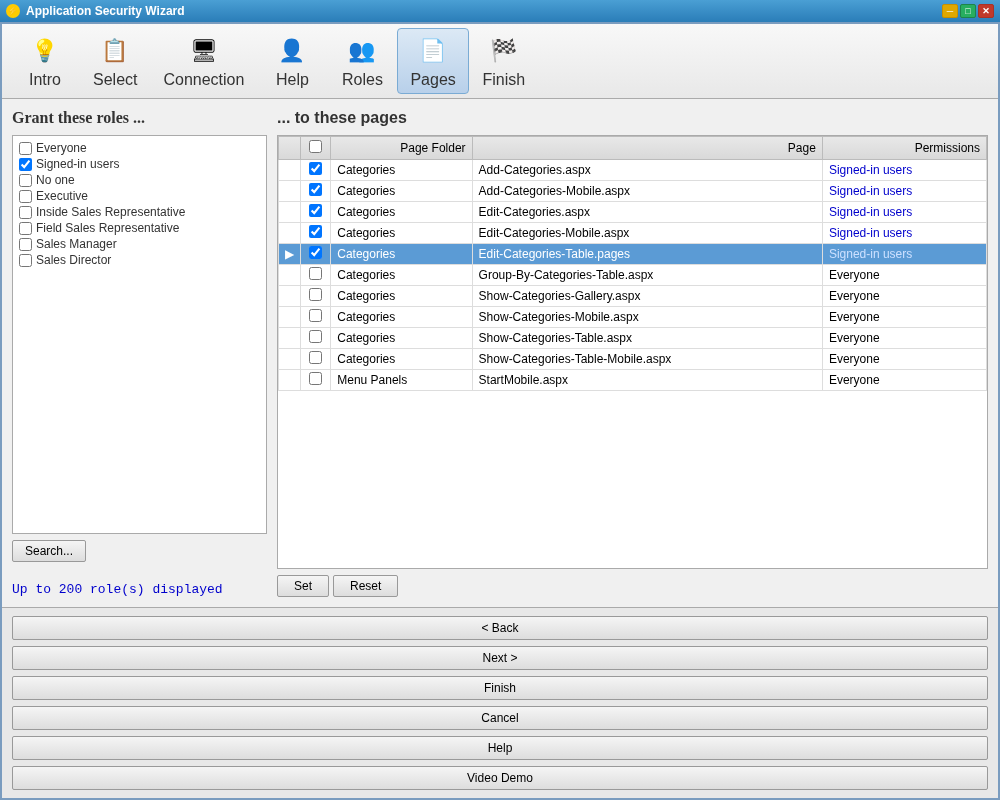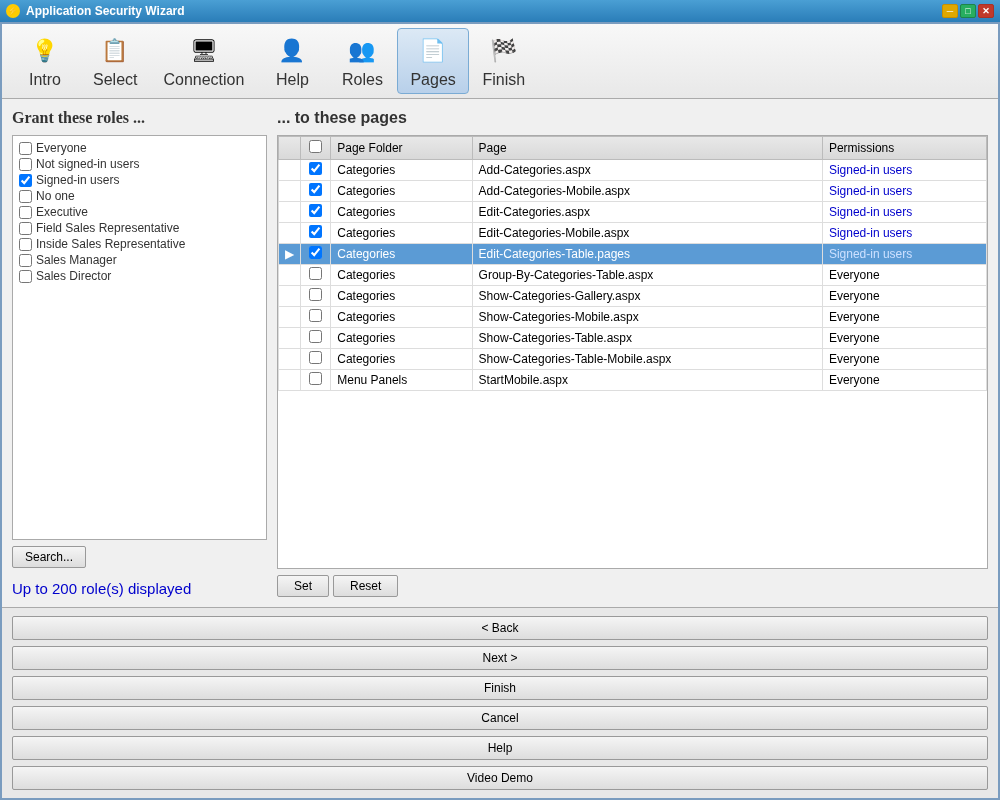--- a/index.html
+++ b/index.html
@@ -148,23 +148,24 @@
     }
     .search-btn {
       padding: 3px 12px;
       font-size: 12px;
       background: linear-gradient(to bottom, #f5f5f5, #ddd);
       border: 1px solid #999;
       cursor: pointer;
       border-radius: 2px;
     }
     .roles-note {
-      margin-top: 12px;
-      font-size: 15px;
+      margin-top: 20px;
+      font-size: 13px;
       color: #0000cc;
+      font-family: Liberation Mono, monospace;
     }
 
     
     .right-panel {
       flex: 1;
       display: flex;
       flex-direction: column;
       overflow: hidden;
     }
     .right-panel-title {
@@ -186,21 +187,21 @@
     thead tr {
       background: linear-gradient(to bottom, #e8e8e8, #d8d8d8);
       position: sticky;
       top: 0;
     }
     thead th {
       border: 1px solid #bbb;
       padding: 3px 6px;
       font-size: 12px;
       font-weight: normal;
-      text-align: left;
+      text-align: right;
       white-space: nowrap;
     }
     thead th.check-col {
       width: 30px;
       text-align: center;
     }
     thead th.arrow-col {
       width: 18px;
     }
     tbody tr {
@@ -322,42 +323,38 @@
 
     <div class="left-panel">
       <div class="panel-title">Grant these roles ...</div>
       <div class="roles-list">
 
       <div class="role-item">
             <input type="checkbox" id="role-everyone" style="">
             <label for="role-everyone">Everyone</label>
           </div>
           <div class="role-item">
-            <input type="checkbox" id="role-not-signed-in" style="">
-            <label for="role-not-signed-in">Not signed-in users</label>
-          </div>
-          <div class="role-item">
             <input type="checkbox" id="role-signed-in" checked="" style="">
             <label for="role-signed-in">Signed-in users</label>
           </div>
           <div class="role-item">
             <input type="checkbox" id="role-no-one" style="">
             <label for="role-no-one">No one</label>
           </div>
           <div class="role-item">
             <input type="checkbox" id="role-executive" style="">
             <label for="role-executive">Executive</label>
           </div>
           <div class="role-item">
+            <input type="checkbox" id="role-inside-sales" style="">
+            <label for="role-inside-sales">Inside Sales Representative</label>
+          </div>
+          <div class="role-item">
             <input type="checkbox" id="role-field-sales" style="">
             <label for="role-field-sales">Field Sales Representative</label>
-          </div>
-          <div class="role-item">
-            <input type="checkbox" id="role-inside-sales" style="">
-            <label for="role-inside-sales">Inside Sales Representative</label>
           </div>
           <div class="role-item">
             <input type="checkbox" id="role-sales-manager" style="">
             <label for="role-sales-manager">Sales Manager</label>
           </div>
           <div class="role-item">
             <input type="checkbox" id="role-sales-director" style="">
             <label for="role-sales-director">Sales Director</label>
           </div>
         </div>

